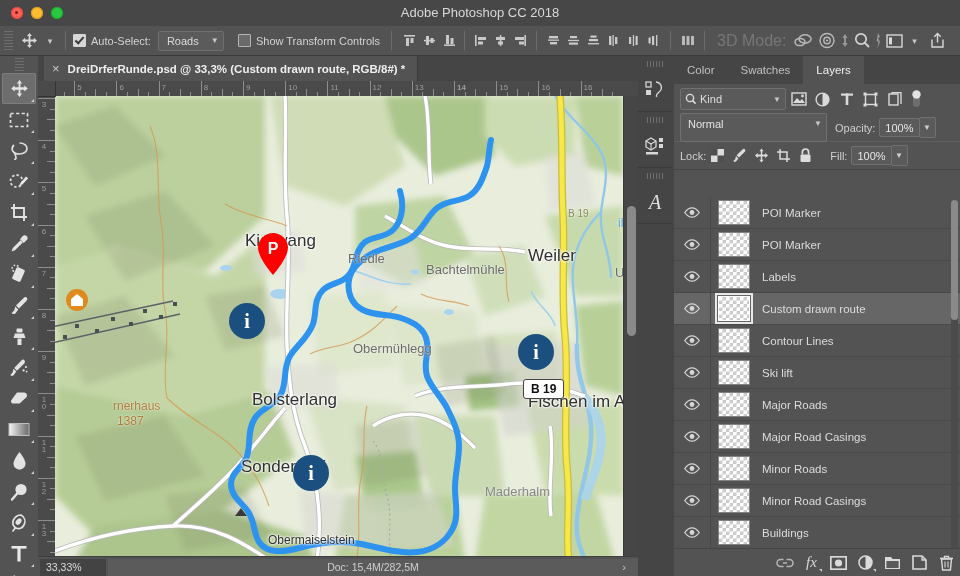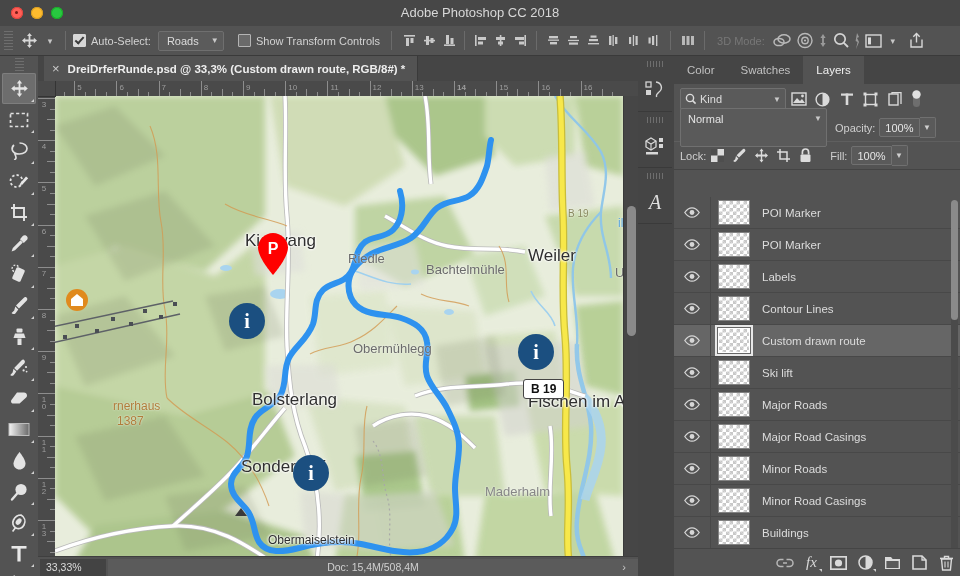--- a/index.html
+++ b/index.html
@@ -32,21 +32,21 @@
   .chk{width:11px;height:11px;border:1px solid #b4b4b4;background:#6a6a6a;border-radius:1px;
        display:inline-block;position:relative;vertical-align:-1px;}
   .chk.on{background:#d7d7d7;border-color:#d7d7d7;}
   .chk.on::after{content:"";position:absolute;left:3px;top:0px;width:3px;height:7px;
        border:solid #3a3a3a;border-width:0 2px 2px 0;transform:rotate(42deg);}
   .oblabel{color:#d2d2d2;font-size:11px;margin-left:5px;white-space:nowrap;}
   .selbox{height:18px;border:1px solid #6f6f6f;background:#5b5b5b;border-radius:2px;
           display:flex;align-items:center;padding:0 4px 0 8px;margin-left:7px;color:#dcdcdc;font-size:11px;}
   .selbox .cv{margin-left:12px;color:#c9c9c9;font-size:8px;}
   .align-ico{width:20px;height:20px;display:flex;align-items:center;justify-content:center;}
-  .mode3d{color:#777;font-size:11px;margin-left:6px;}
+  .mode3d{color:#777;font-size:16px;margin-left:6px;}
   .ob-ico{width:23px;height:22px;display:flex;align-items:center;justify-content:center;}
 
   
   .toolbar{position:absolute;left:0;top:56px;width:38px;height:520px;background:#535353;
            border-right:1px solid #3d3d3d;}
   .tgrip{height:14px;margin:2px auto 1px;width:9px;
          background-image:repeating-linear-gradient(to bottom,#6e6e6e 0 1px,transparent 1px 3px);}
   .tool{width:34px;height:31px;margin:0 auto;display:flex;align-items:center;justify-content:center;
         position:relative;border-radius:2px;}
   .tool.active{background:#6d6d6d;box-shadow:inset 0 0 0 1px #7e7e7e;}
@@ -106,21 +106,21 @@
   .pmenu i{display:block;height:2px;background:#c4c4c4;margin-bottom:3px;}
 
   .filterrow{height:30px;display:flex;align-items:center;padding:0 6px;}
   .kindsel{width:96px;height:20px;border:1px solid #707070;background:#5a5a5a;border-radius:2px;
            display:flex;align-items:center;color:#dedede;font-size:11px;padding:0 4px;}
   .fico{width:23px;height:22px;display:flex;align-items:center;justify-content:center;margin-left:1px;}
   .toggle{width:13px;height:20px;margin-left:4px;}
 
   .blendrow{height:27px;display:flex;align-items:center;padding:0 6px;}
   .blendsel{width:134px;height:19px;border:1px solid #707070;background:#5a5a5a;border-radius:2px;
-            display:flex;align-items:center;justify-content:space-between;color:#e2e2e2;font-size:11px;padding:0 4px 18px 7px;}
+            display:flex;align-items:center;justify-content:space-between;color:#e2e2e2;font-size:11px;padding:0 4px 8px 7px;}
   .smalllabel{color:#cfcfcf;font-size:11px;margin-left:8px;}
   .numbox{height:17px;border:1px solid #707070;background:#5a5a5a;color:#e6e6e6;font-size:11px;
           display:flex;align-items:center;justify-content:center;padding:0 5px;margin-left:4px;border-radius:2px 0 0 2px;}
   .numstep{width:15px;height:19px;border:1px solid #707070;border-left:none;background:#5a5a5a;
            display:flex;align-items:center;justify-content:center;color:#cfcfcf;font-size:8px;border-radius:0 2px 2px 0;}
 
   .lockrow{height:27px;display:flex;align-items:center;padding:0 6px;
            border-bottom:1px solid #444;border-top:1px solid #5f5f5f;}
   .lockico{width:22px;height:20px;display:flex;align-items:center;justify-content:center;}
 
@@ -810,21 +810,21 @@
   <div class="vscroll">
     <div class="vthumb"></div>
   </div>
   <div class="hscroll">
     <div class="hthumb"></div>
   </div>
 
   <div class="statusbar">
     <div class="zoomfield">33,33%</div>
     <div class="docinfo">
-      <span>Doc: 15,4M/508,4M</span>
+      <span>Doc: 15,4M/282,5M</span>
       <span class="arrow">›</span>
     </div>
   </div>
 
   <div class="dockrail">
     <div class="railgrip"></div>
     <div class="railbtn" style="height:42px;">
       <svg width="22" height="22" viewBox="0 0 22 22">
         <rect x="2" y="3" width="5" height="5" fill="none" stroke="#d4d4d4" stroke-width="1.3"></rect>
         <rect x="2" y="11" width="5" height="5" fill="#d4d4d4"></rect>
@@ -988,40 +988,40 @@
         <div class="lrow">
           <div class="eyecell">
             <svg width="16" height="11" viewBox="0 0 16 11">
               <path d="M8 0.8 C12 0.8 15.2 5.5 15.2 5.5 C15.2 5.5 12 10.2 8 10.2 C4 10.2 0.8 5.5 0.8 5.5 C0.8 5.5 4 0.8 8 0.8 Z" fill="none" stroke="#d6d6d6" stroke-width="1.3"></path>
               <circle cx="8" cy="5.5" r="2.4" fill="#d6d6d6"></circle>
             </svg>
           </div>
           <div class="thumb"></div>
           <div class="lname">Labels</div>
         </div>
+        <div class="lrow sel">
+          <div class="eyecell">
+            <svg width="16" height="11" viewBox="0 0 16 11">
+              <path d="M8 0.8 C12 0.8 15.2 5.5 15.2 5.5 C15.2 5.5 12 10.2 8 10.2 C4 10.2 0.8 5.5 0.8 5.5 C0.8 5.5 4 0.8 8 0.8 Z" fill="none" stroke="#d6d6d6" stroke-width="1.3"></path>
+              <circle cx="8" cy="5.5" r="2.4" fill="#d6d6d6"></circle>
+            </svg>
+          </div>
+          <div class="thumb selth"></div>
+          <div class="lname">Custom drawn route</div>
+        </div>
         <div class="lrow">
           <div class="eyecell">
             <svg width="16" height="11" viewBox="0 0 16 11">
               <path d="M8 0.8 C12 0.8 15.2 5.5 15.2 5.5 C15.2 5.5 12 10.2 8 10.2 C4 10.2 0.8 5.5 0.8 5.5 C0.8 5.5 4 0.8 8 0.8 Z" fill="none" stroke="#d6d6d6" stroke-width="1.3"></path>
               <circle cx="8" cy="5.5" r="2.4" fill="#d6d6d6"></circle>
             </svg>
           </div>
           <div class="thumb"></div>
           <div class="lname">Contour Lines</div>
         </div>
-        <div class="lrow sel">
-          <div class="eyecell">
-            <svg width="16" height="11" viewBox="0 0 16 11">
-              <path d="M8 0.8 C12 0.8 15.2 5.5 15.2 5.5 C15.2 5.5 12 10.2 8 10.2 C4 10.2 0.8 5.5 0.8 5.5 C0.8 5.5 4 0.8 8 0.8 Z" fill="none" stroke="#d6d6d6" stroke-width="1.3"></path>
-              <circle cx="8" cy="5.5" r="2.4" fill="#d6d6d6"></circle>
-            </svg>
-          </div>
-          <div class="thumb selth"></div>
-          <div class="lname">Custom drawn route</div>
-        </div>
         <div class="lrow">
           <div class="eyecell">
             <svg width="16" height="11" viewBox="0 0 16 11">
               <path d="M8 0.8 C12 0.8 15.2 5.5 15.2 5.5 C15.2 5.5 12 10.2 8 10.2 C4 10.2 0.8 5.5 0.8 5.5 C0.8 5.5 4 0.8 8 0.8 Z" fill="none" stroke="#d6d6d6" stroke-width="1.3"></path>
               <circle cx="8" cy="5.5" r="2.4" fill="#d6d6d6"></circle>
             </svg>
           </div>
           <div class="thumb"></div>
           <div class="lname">Ski lift</div>
         </div>

